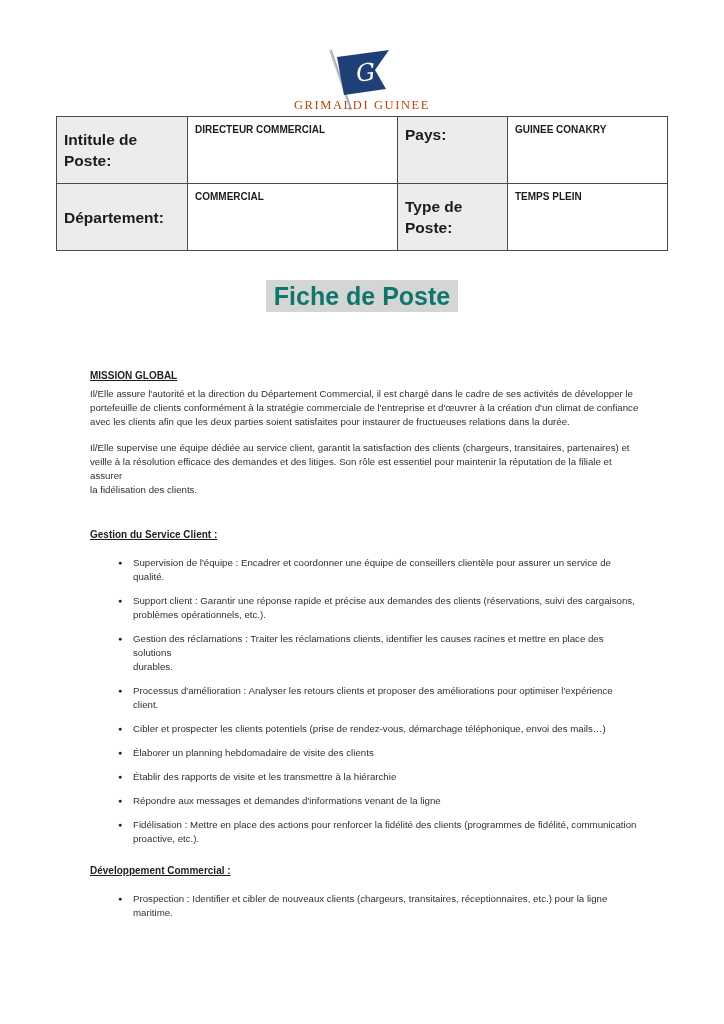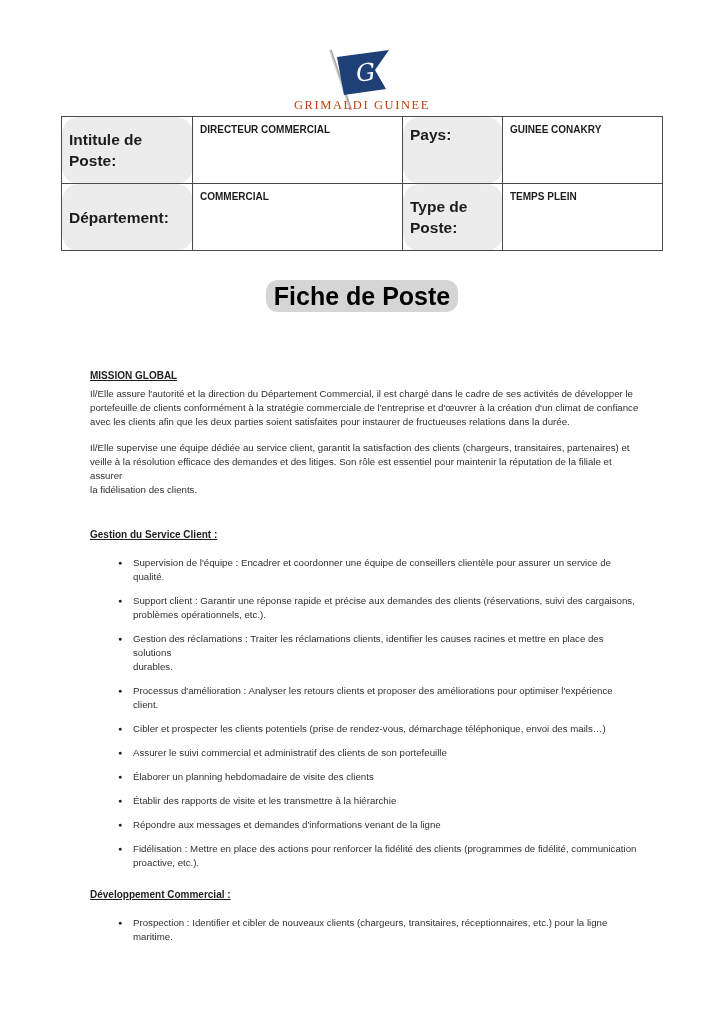--- a/index.html
+++ b/index.html
@@ -50,49 +50,47 @@
     padding:6px 7px;
   }
   .info-table tr{height:67px;}
   .cell-label{
     background:#ececec;
     font-weight:bold;
     font-size:15.5px;
     line-height:21px;
     color:#1c1c1c;
     vertical-align:middle !important;
-    border-radius:17px;
   }
   .cell-label.top-align{vertical-align:top !important;padding-top:7px;}
   .cell-value{
     background:#ffffff;
     font-weight:bold;
     font-size:10px;
     line-height:13px;
     color:#1c1c1c;
   }
   .w-c1{width:131px;}
   .w-c2{width:210px;}
-  .w-c3{width:100px;}
+  .w-c3{width:110px;}
   .w-c4{width:160px;}
   
   .doc-title-wrap{
     margin-top:29px;
     text-align:center;
   }
   .doc-title{
     display:inline-block;
     background:#d5d5d5;
-    color:#000000;
+    color:#0f766e;
     font-size:25px;
     font-weight:bold;
     line-height:27px;
     padding:3px 8px 2px 8px;
     margin:0;
-    border-radius:12px;
   }
   
   .content{
     margin:0 84px 0 90px;
   }
   .sec-heading{
     font-size:10px;
     font-weight:bold;
     color:#1f1f1f;
     text-decoration:underline;
@@ -204,24 +202,20 @@
       <li class="bullet-item">
         <span class="bullet-dot">●</span>
         <span class="bullet-text">Processus d'amélioration : Analyser les retours clients et proposer des améliorations pour optimiser l'expérience client.</span>
       </li>
       <li class="bullet-item">
         <span class="bullet-dot">●</span>
         <span class="bullet-text">Cibler et prospecter les clients potentiels (prise de rendez-vous, démarchage téléphonique, envoi des mails…)</span>
       </li>
       <li class="bullet-item">
         <span class="bullet-dot">●</span>
-        <span class="bullet-text">Assurer le suivi commercial et administratif des clients de son portefeuille</span>
-      </li>
-      <li class="bullet-item">
-        <span class="bullet-dot">●</span>
         <span class="bullet-text">Élaborer un planning hebdomadaire de visite des clients</span>
       </li>
       <li class="bullet-item">
         <span class="bullet-dot">●</span>
         <span class="bullet-text">Établir des rapports de visite et les transmettre à la hiérarchie</span>
       </li>
       <li class="bullet-item">
         <span class="bullet-dot">●</span>
         <span class="bullet-text">Répondre aux messages et demandes d'informations venant de la ligne</span>
       </li>

